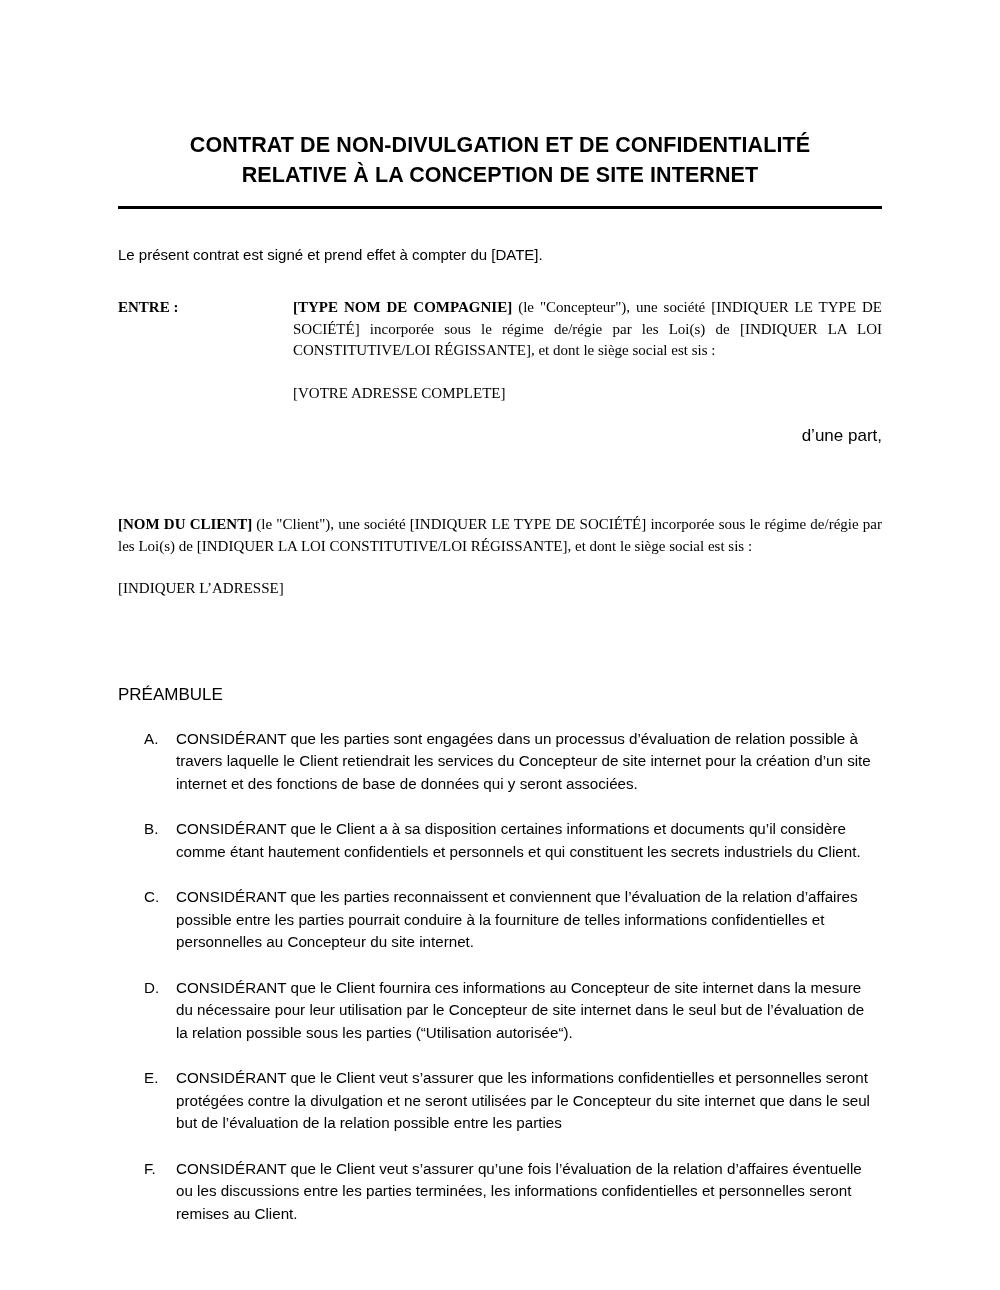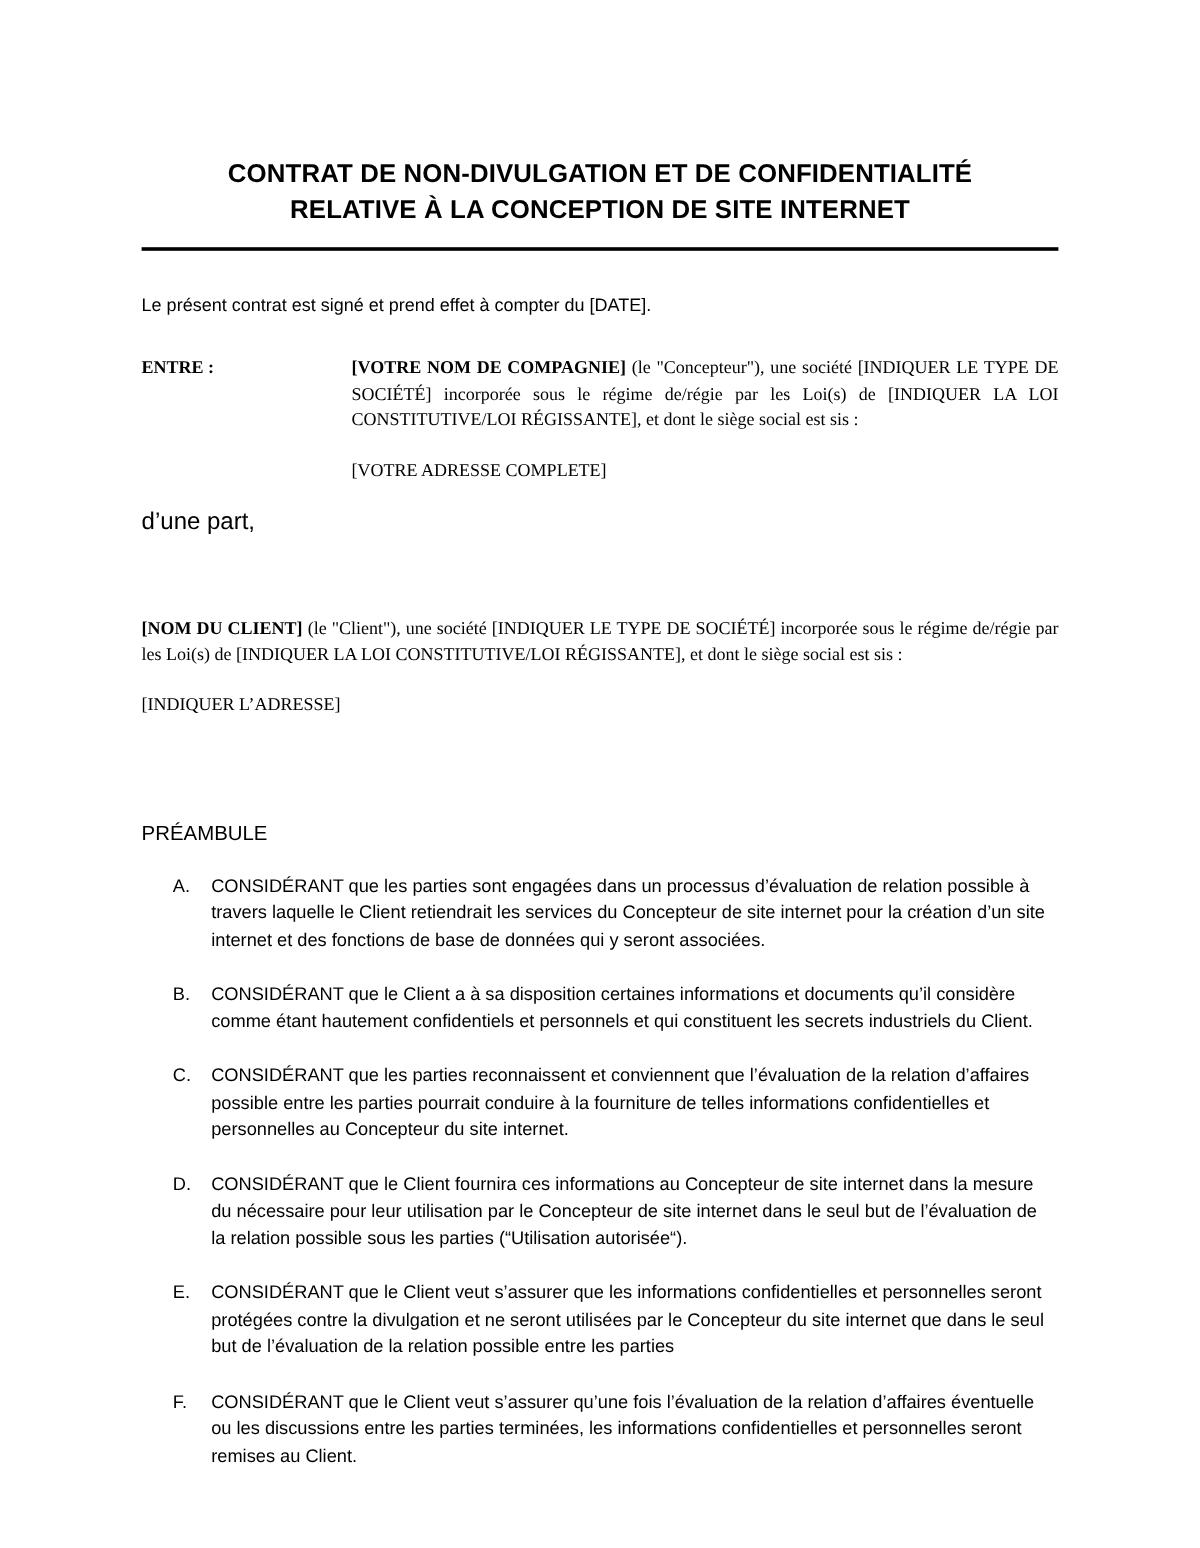--- a/index.html
+++ b/index.html
@@ -87,23 +87,23 @@
   }
   .party-body p.addr {
     margin-top: 21px;
     text-align: left;
   }
   .party-bold {
     font-weight: bold;
   }
   .part-right {
     margin-top: 21px;
-    font-size: 20px;
+    font-size: 17px;
     line-height: 21px;
-    text-align: left;
+    text-align: right;
   }
 
   
   .preamble-heading {
     margin: 0;
     padding-top: 84px;
     font-size: 17px;
     line-height: 21px;
     font-weight: normal;
   }
@@ -164,21 +164,21 @@
       <span class="tline">RELATIVE À LA CONCEPTION DE SITE INTERNET</span>
     </h1>
 
     <div class="title-rule"></div>
 
     <p class="intro">Le présent contrat est signé et prend effet à compter du [DATE].</p>
 
     <div class="party-block">
       <div class="party-label">ENTRE :</div>
       <div class="party-body">
-        <p class="desc"><span class="party-bold">[VOTRE NOM DE COMPAGNIE]</span><span> (le "Concepteur"), une société [INDIQUER LE TYPE DE SOCIÉTÉ] incorporée sous le régime de/régie par les Loi(s) de [INDIQUER LA LOI CONSTITUTIVE/LOI RÉGISSANTE], et dont le siège social est sis :</span></p>
+        <p class="desc"><span class="party-bold">[TYPE NOM DE COMPAGNIE]</span><span> (le "Concepteur"), une société [INDIQUER LE TYPE DE SOCIÉTÉ] incorporée sous le régime de/régie par les Loi(s) de [INDIQUER LA LOI CONSTITUTIVE/LOI RÉGISSANTE], et dont le siège social est sis :</span></p>
         <p class="addr">[VOTRE ADRESSE COMPLETE]</p>
       </div>
     </div>
     <div class="part-right">d’une part,</div>
 
     <div class="party-block second">
       <div class="party-body">
         <p class="desc"><span class="party-bold">[NOM DU CLIENT]</span><span> (le "Client"), une société [INDIQUER LE TYPE DE SOCIÉTÉ] incorporée sous le régime de/régie par les Loi(s) de [INDIQUER LA LOI CONSTITUTIVE/LOI RÉGISSANTE], et dont le siège social est sis :</span></p>
         <p class="addr">[INDIQUER L’ADRESSE]</p>
       </div>

